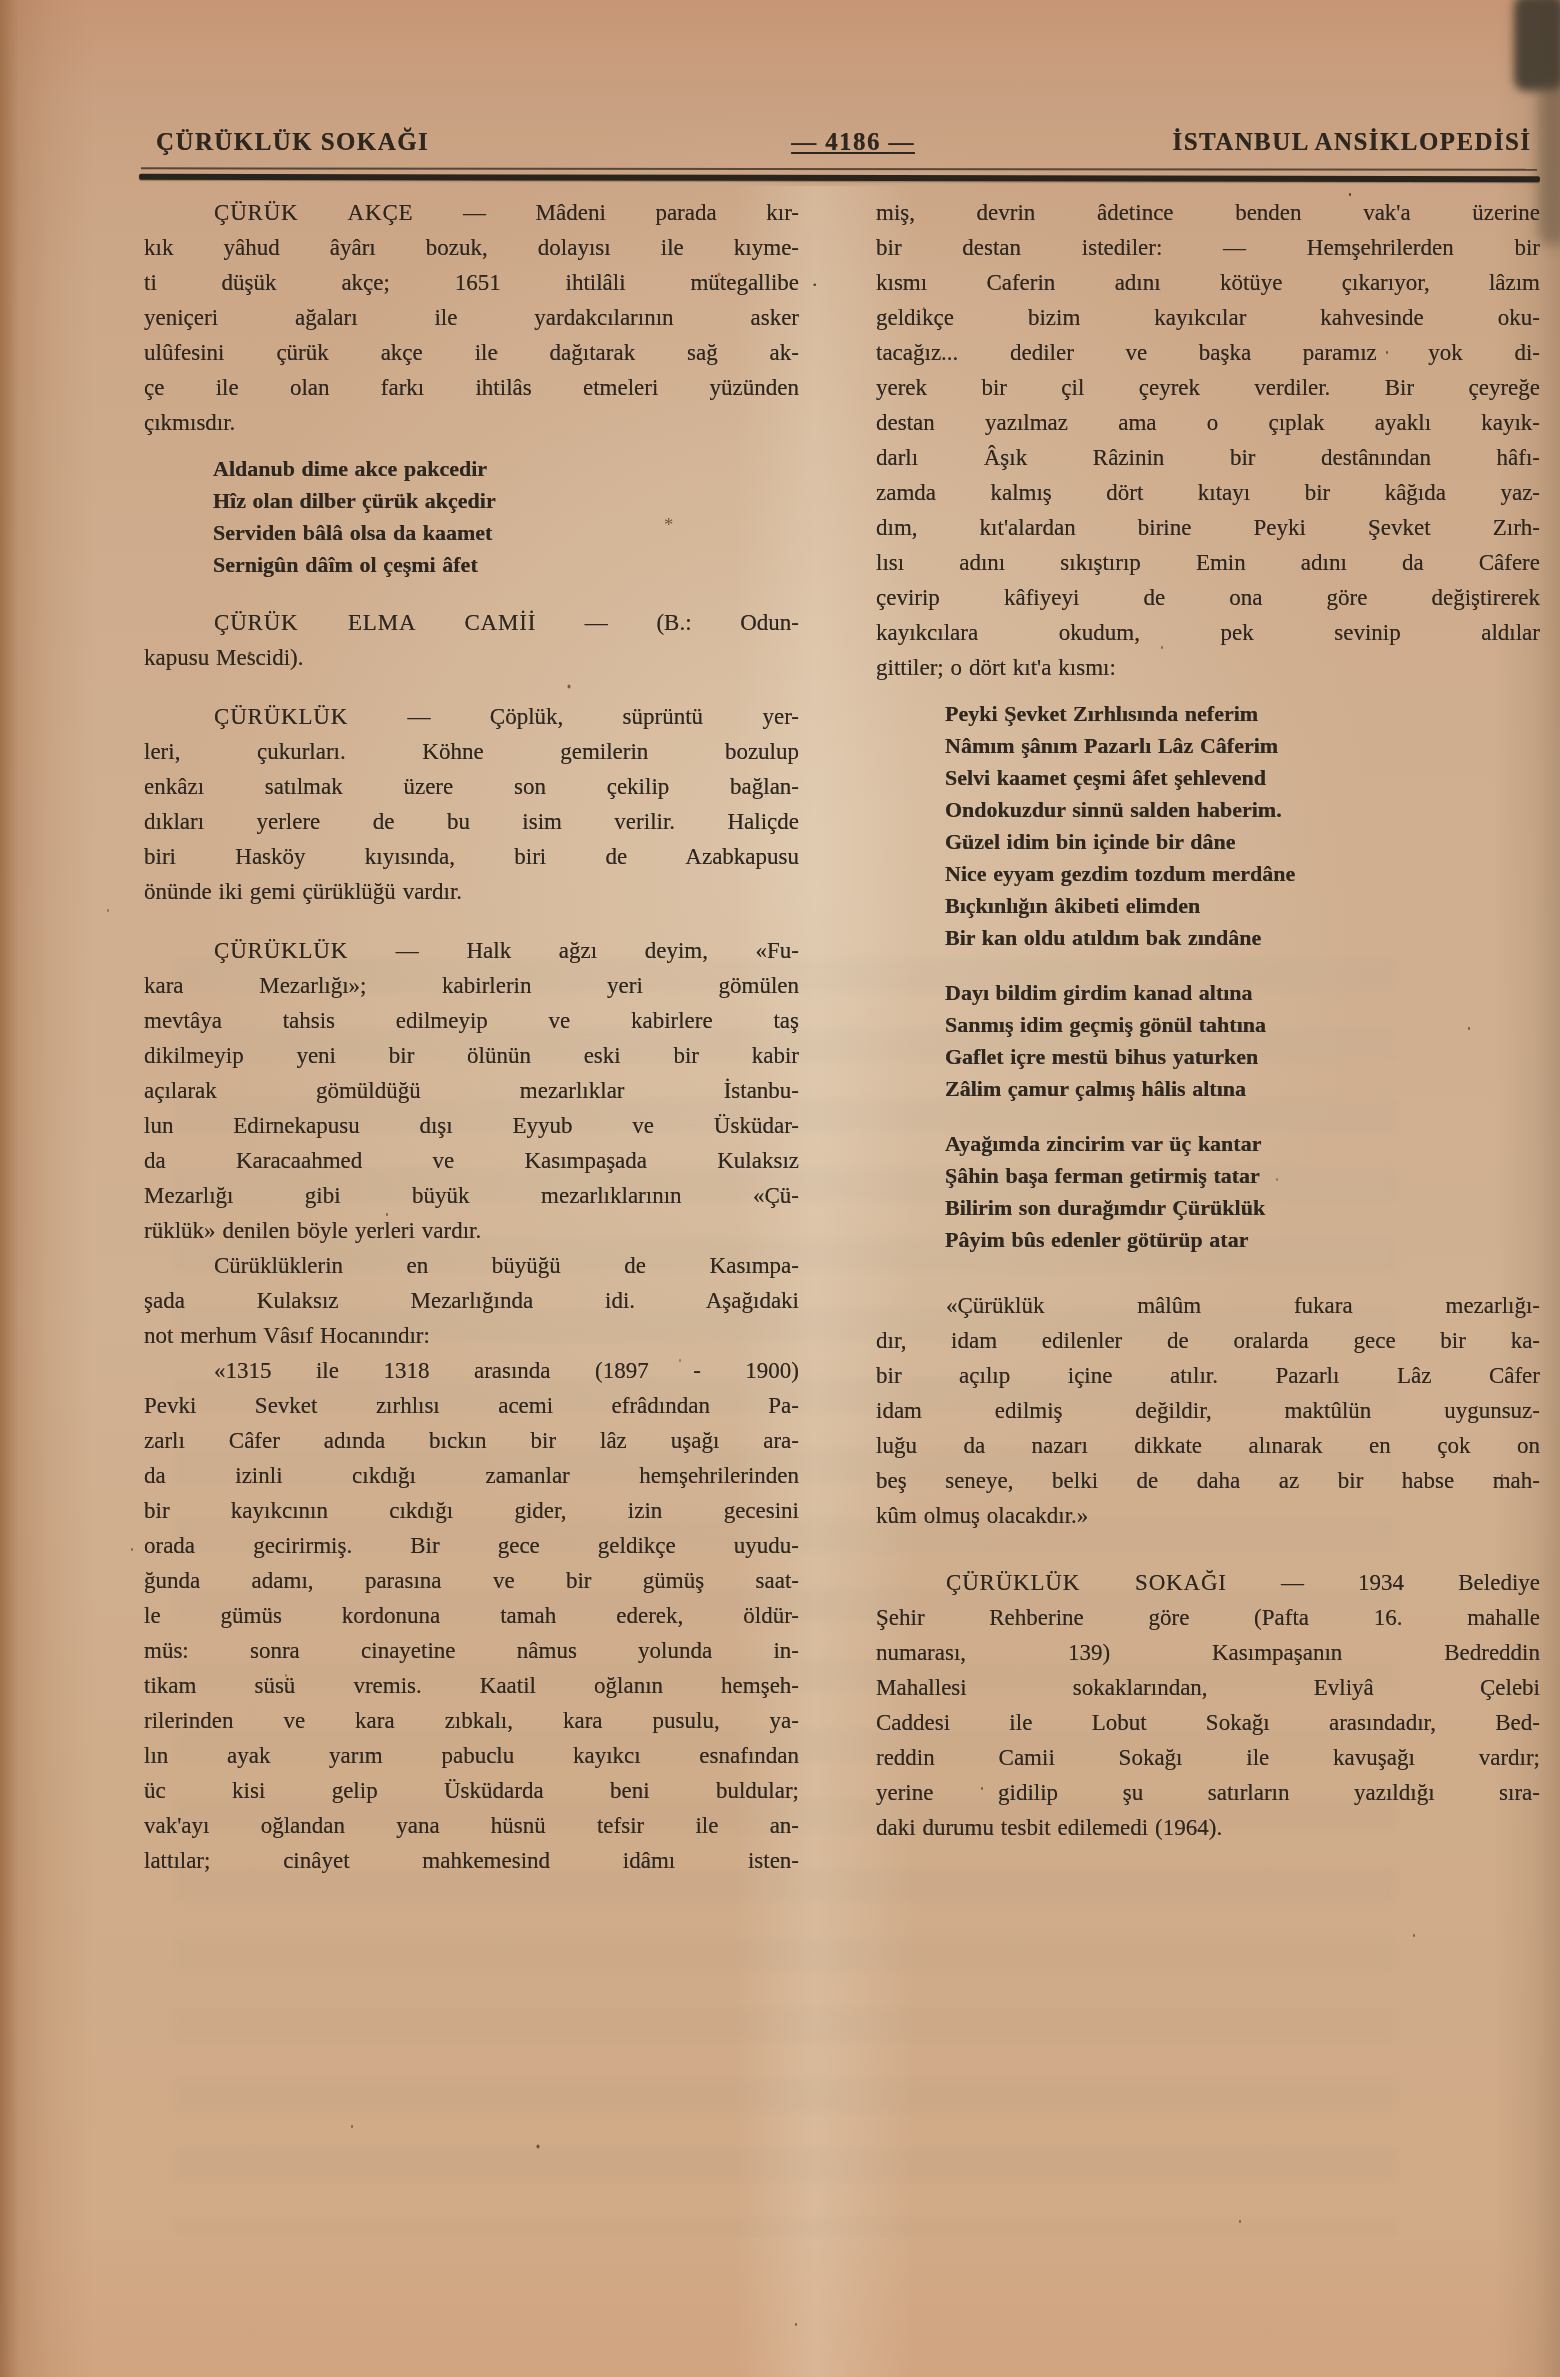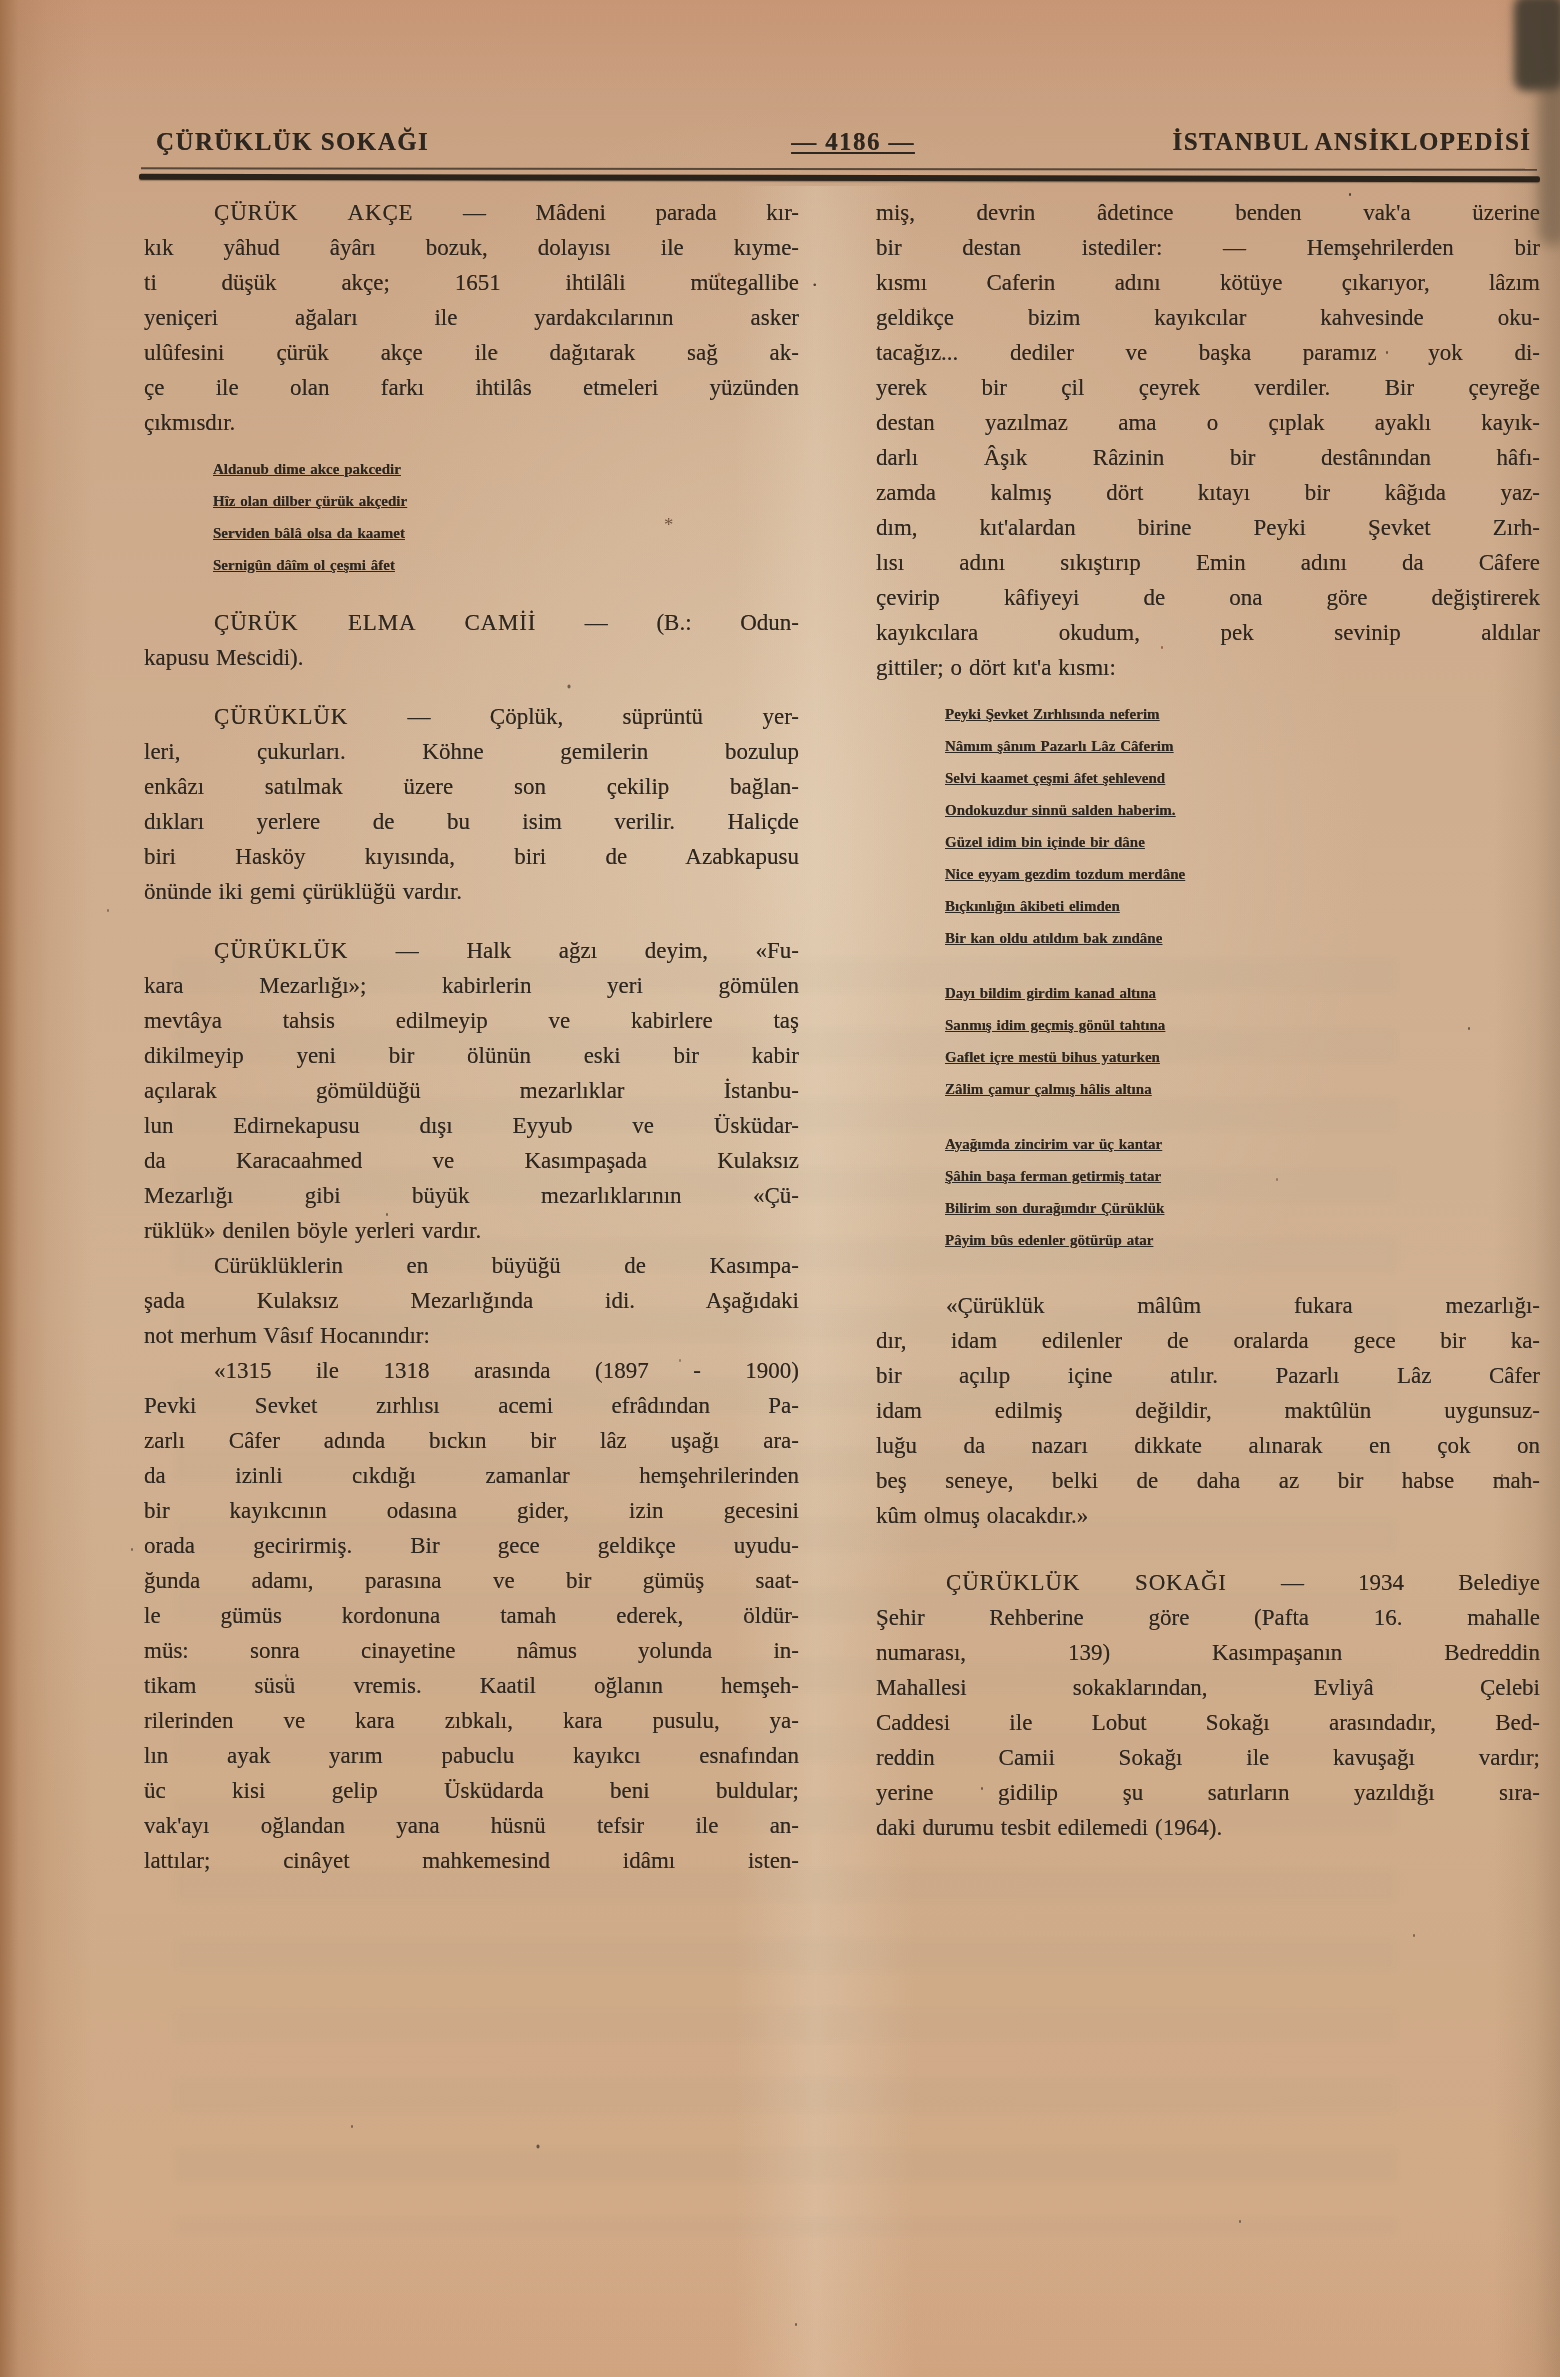--- a/index.html
+++ b/index.html
@@ -43,21 +43,21 @@
        text-shadow:0 0 0.5px rgba(46,39,32,.6);}
   .col-left{left:144px;width:655px;}
   .col-right{left:876px;width:664px;}
   .para{margin:0;}
   .para.mt-md{margin-top:24px;}
   .para.mt-lg{margin-top:32px;}
   .line{min-height:35px;}
   .j{text-align:justify;text-align-last:justify;text-justify:inter-word;}
   .ind .line:first-child{text-indent:70px;}
   .lead{font-weight:normal;letter-spacing:0.8px;}
-  .verse{margin:13px 0 16.4px 69px;font-weight:bold;font-size:15px;line-height:32px;text-decoration:underline;}
+  .verse{margin:13px 0 16.4px 69px;font-weight:bold;font-size:22px;line-height:32px;}
   .verse + .verse{margin-top:23px;}
   .verse .line{min-height:32px;}
   .mark{position:absolute;font-size:22px;color:rgba(55,44,32,.85);}
   .mark-dot{left:812px;top:266px;}
   .mark-star{left:664px;top:514px;font-size:18.6px;color:rgba(90,60,40,.8);}
   .speckles{position:absolute;inset:0;pointer-events:none;}
   .speckles::after{
     content:"";position:absolute;left:0;top:0;width:2.2px;height:2.7px;border-radius:50%;
     box-shadow:
       249px 652px 0 0.5px #6b4a2e, 568px 685px 0 0.5px rgba(85,72,58,.8),
@@ -133,21 +133,21 @@
       <div class="para ind">
         <div class="line j">Cürüklüklerin en büyüğü de Kasımpa-</div>
         <div class="line j">şada Kulaksız Mezarlığında idi. Aşağıdaki</div>
         <div class="line">not merhum Vâsıf Hocanındır:</div>
       </div>
       <div class="para ind">
         <div class="line j">«1315 ile 1318 arasında (1897 - 1900)</div>
         <div class="line j">Pevki Sevket zırhlısı acemi efrâdından Pa-</div>
         <div class="line j">zarlı Câfer adında bıckın bir lâz uşağı ara-</div>
         <div class="line j">da izinli cıkdığı zamanlar hemşehrilerinden</div>
-        <div class="line j">bir kayıkcının odasına gider, izin gecesini</div>
+        <div class="line j">bir kayıkcının cıkdığı gider, izin gecesini</div>
         <div class="line j">orada gecirirmiş. Bir gece geldikçe uyudu-</div>
         <div class="line j">ğunda adamı, parasına ve bir gümüş saat-</div>
         <div class="line j">le gümüs kordonuna tamah ederek, öldür-</div>
         <div class="line j">müs: sonra cinayetine nâmus yolunda in-</div>
         <div class="line j">tikam süsü vremis. Kaatil oğlanın hemşeh-</div>
         <div class="line j">rilerinden ve kara zıbkalı, kara pusulu, ya-</div>
         <div class="line j">lın ayak yarım pabuclu kayıkcı esnafından</div>
         <div class="line j">üc kisi gelip Üsküdarda beni buldular;</div>
         <div class="line j">vak'ayı oğlandan yana hüsnü tefsir ile an-</div>
         <div class="line j">lattılar; cinâyet mahkemesind idâmı isten-</div>

